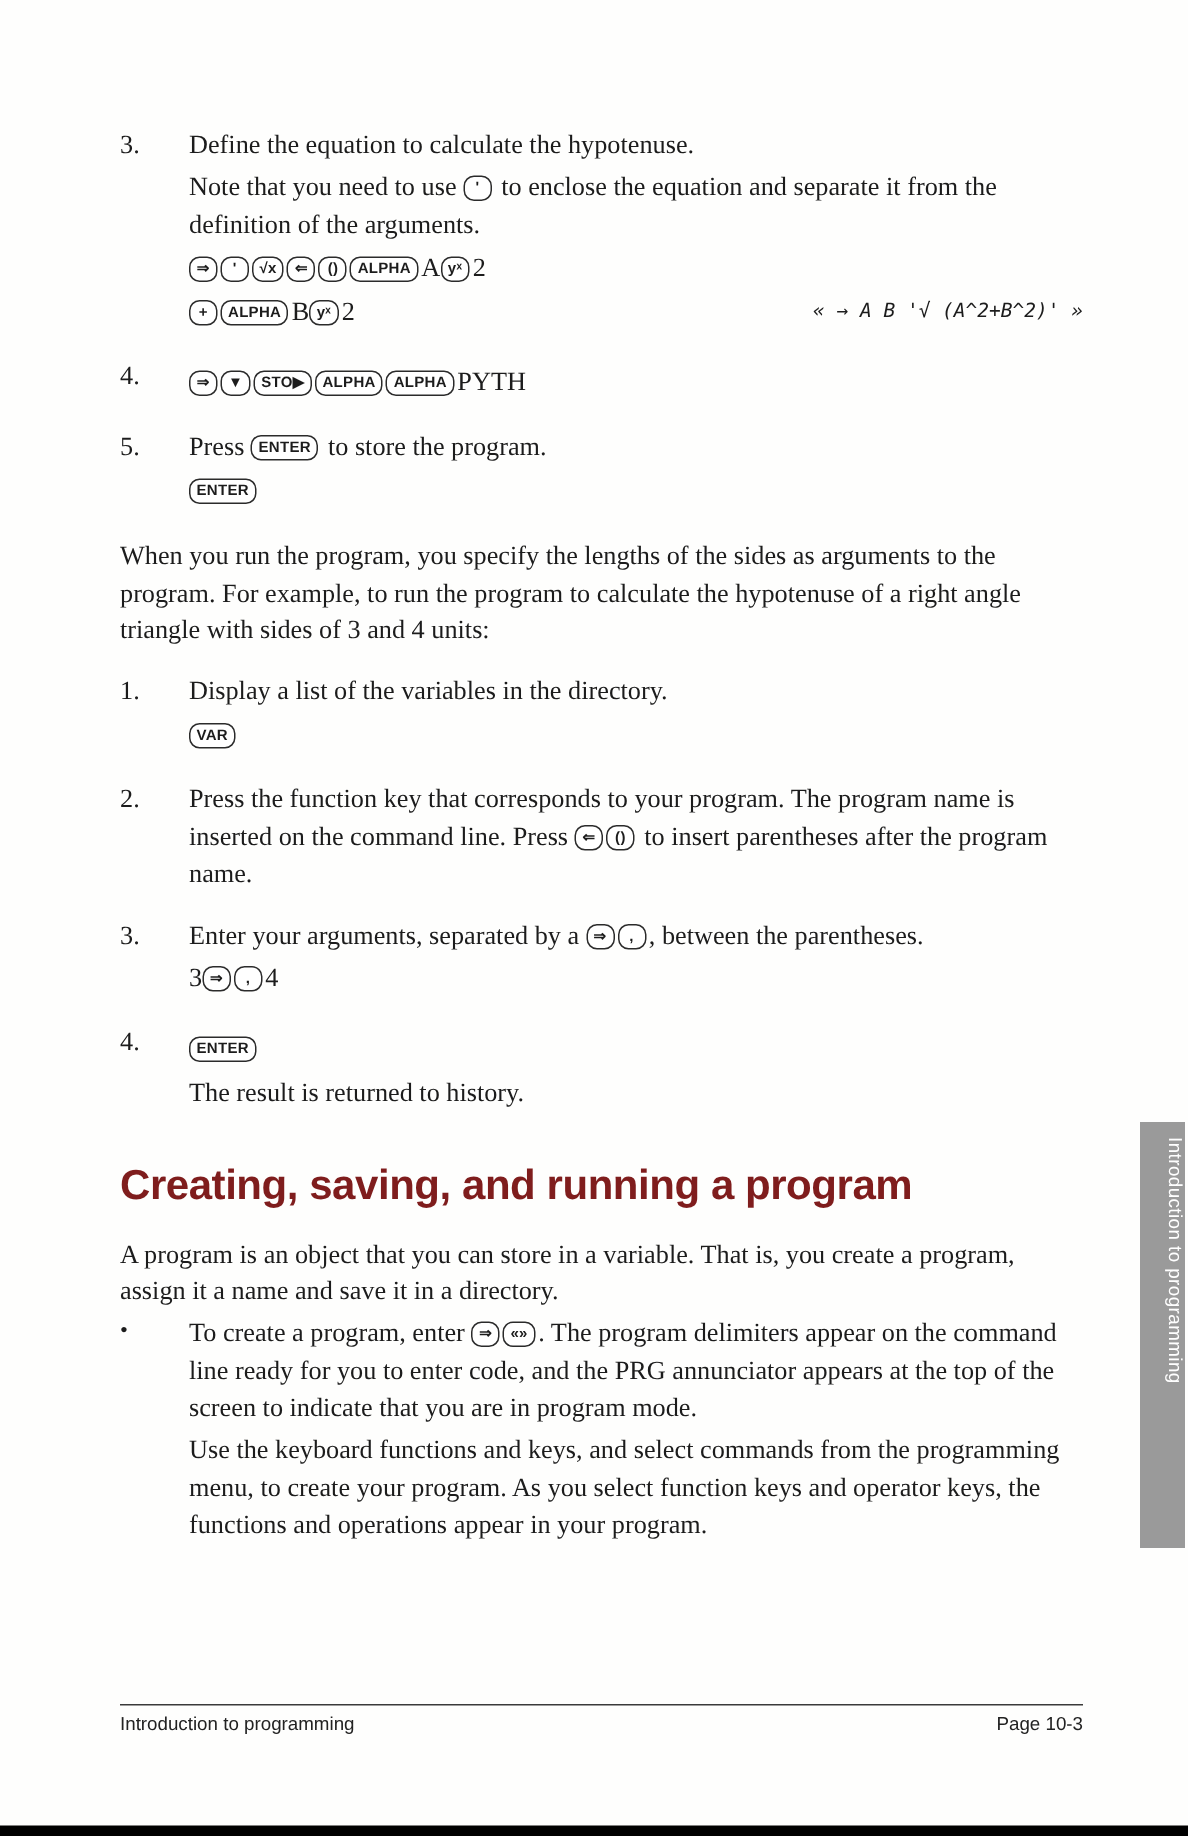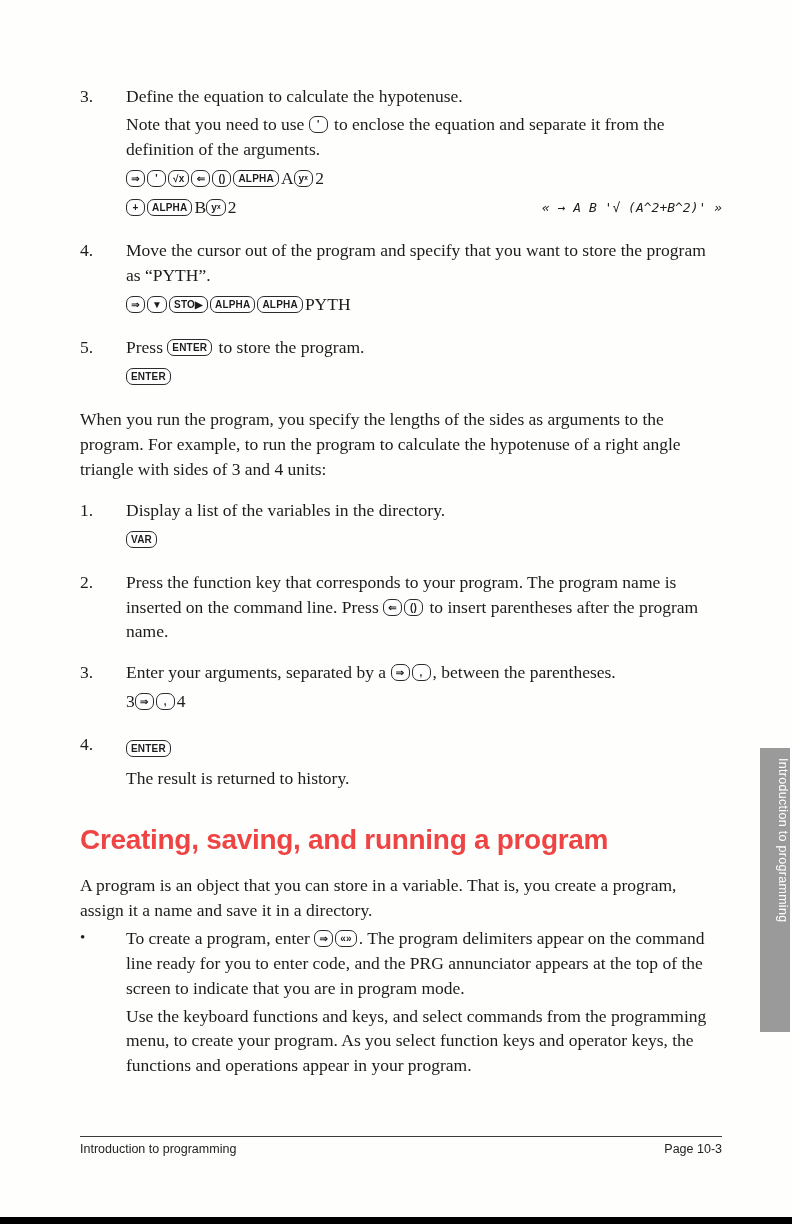--- a/index.html
+++ b/index.html
@@ -19,21 +19,21 @@
     display:inline-block;font-family:"Liberation Sans",sans-serif;
     font-size:10px;font-weight:700;line-height:13px;letter-spacing:.2px;
     border:1.4px solid #2b2b2b;border-radius:7px;padding:1px 4px;margin:0 2px 0 0;
     min-width:9px;text-align:center;position:relative;top:-2px;background:#fff;
     white-space:nowrap;
   }
   .mono{font-family:"DejaVu Sans Mono",monospace;font-size:13px;white-space:nowrap;font-style:italic;}
   .plain{margin:14px 0 16px 0;}
   h1{
     font-family:"Liberation Sans",sans-serif;font-weight:700;
-    font-size:28px;letter-spacing:-.3px;margin:26px 0 14px 0;color:#ef4444;
+    font-size:28px;letter-spacing:-.3px;margin:26px 0 14px 0;color:#7f1d1d;
   }
   .intro{}
   .bullet-marker{font-size:15px;position:relative;top:1px;}
   .tab{
     position:absolute;top:748px;right:2px;width:30px;height:284px;
     background:#9a9a9a;color:#fff;
     writing-mode:vertical-rl;box-sizing:border-box;padding-top:10px;
     font-family:"Liberation Sans",sans-serif;font-size:12.5px;letter-spacing:.3px;
   }
   .footer{
@@ -58,21 +58,20 @@
       <div class="keyrow split">
         <span><span class="key">+</span><span class="key">ALPHA</span><span>B</span><span class="key">yˣ</span><span>2</span></span>
         <span class="mono">« → A B '√ (A^2+B^2)' »</span>
       </div>
     </div>
   </div>
 
   <div class="li">
     <span class="num">4.</span>
     <div class="body">
-      <p>Move the cursor out of the program and specify that you want to store the program as “PYTH”.</p>
       <div class="keyrow split">
         <span><span class="key">⇒</span><span class="key">▼</span><span class="key">STO▶</span><span class="key">ALPHA</span><span class="key">ALPHA</span><span>PYTH</span></span>
       </div>
     </div>
   </div>
 
   <div class="li">
     <span class="num">5.</span>
     <div class="body">
       <p><span>Press </span><span class="key">ENTER</span><span> to store the program.</span></p>

